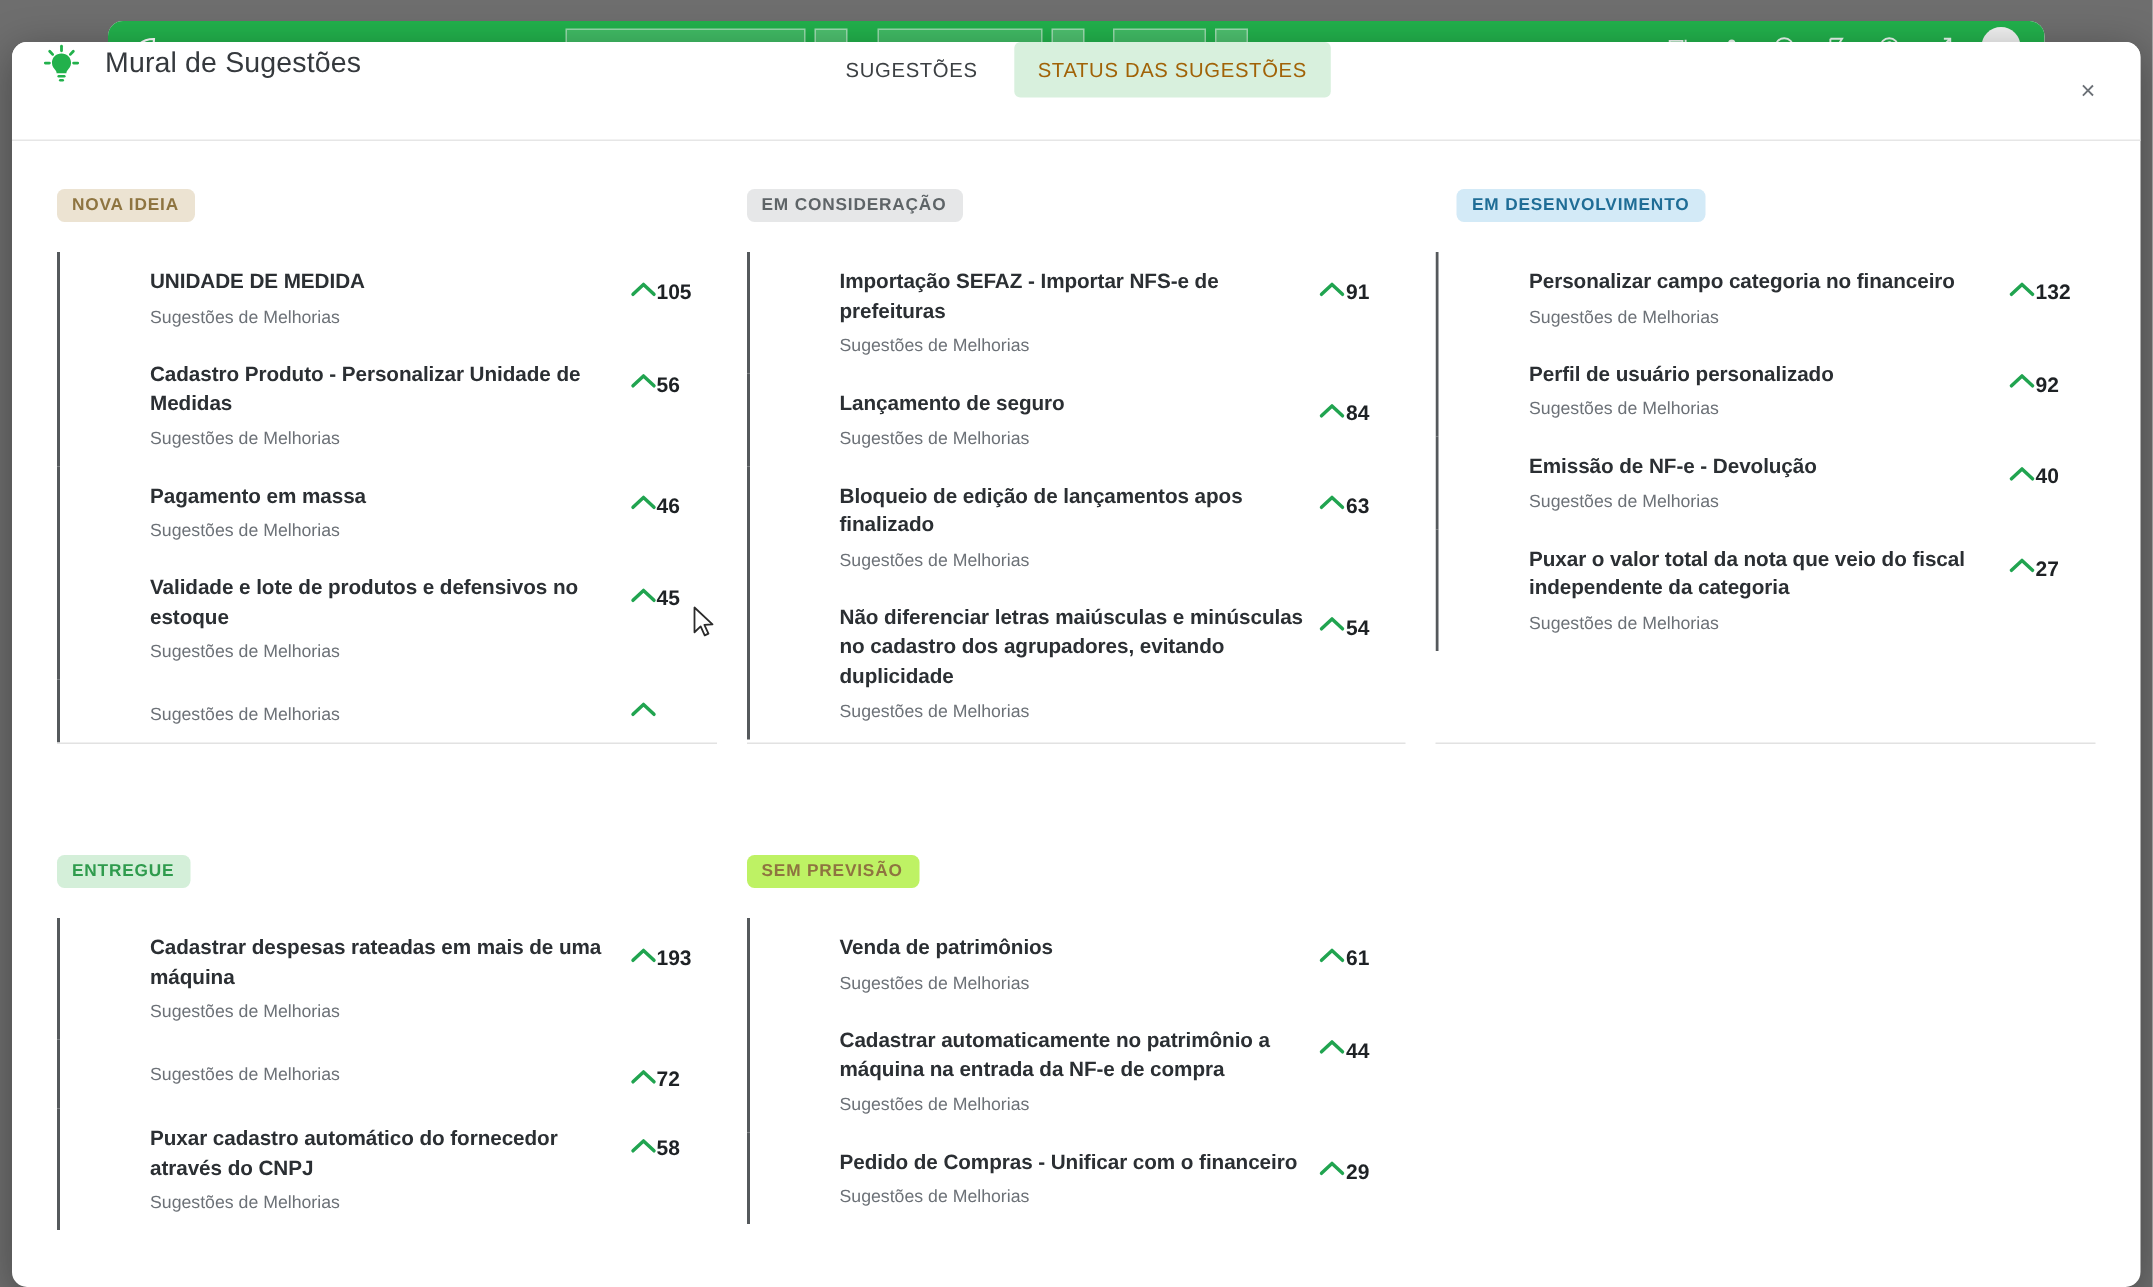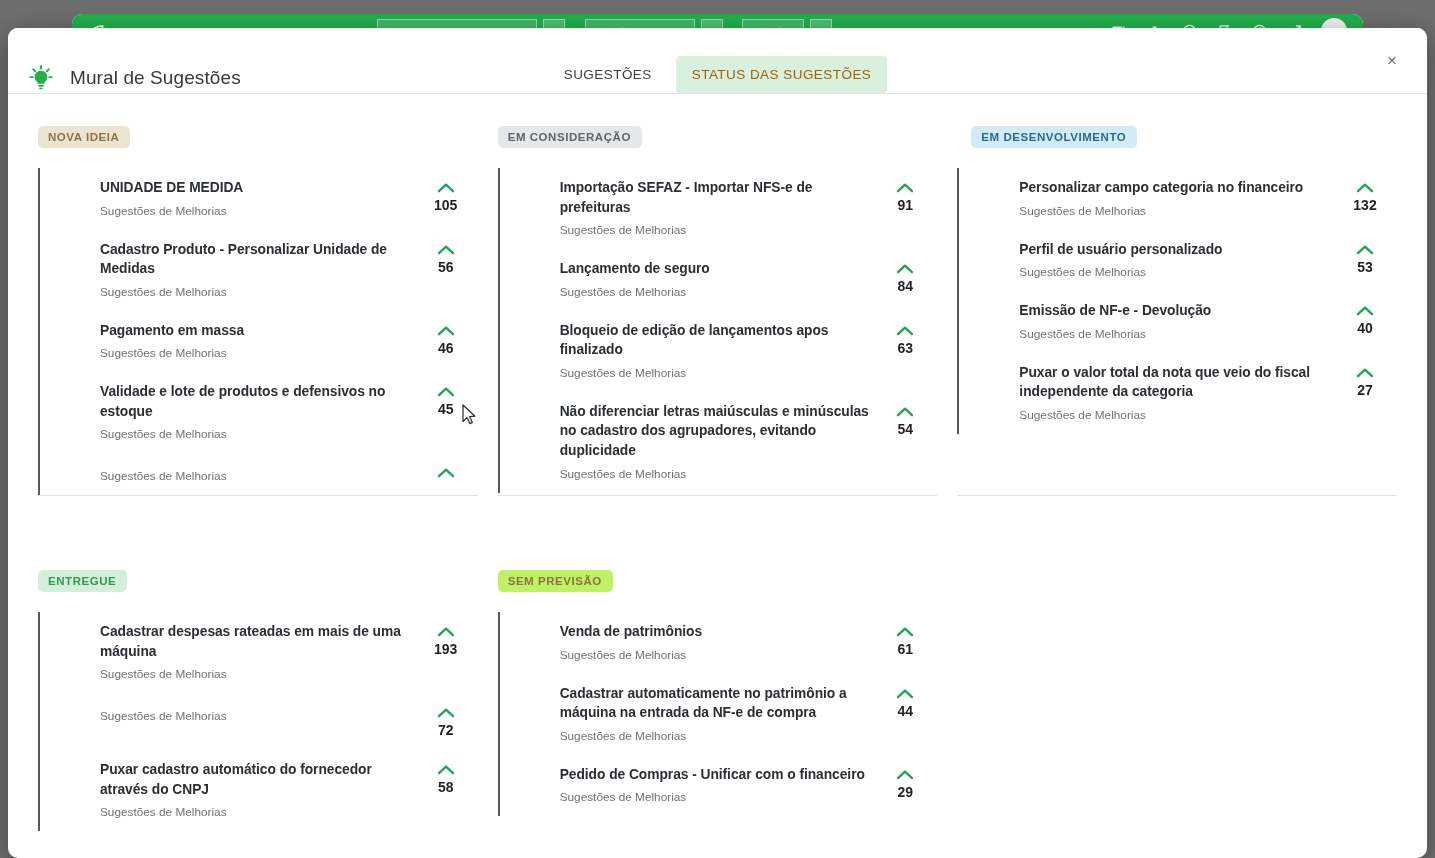--- a/index.html
+++ b/index.html
@@ -54,21 +54,21 @@
 
   
   .modal {
     position: absolute; left: 8px; top: 28px; width: 1419px; height: 830px;
     background: #ffffff; border-radius: 10px;
     box-shadow: 0 6px 28px rgba(0,0,0,.35);
     overflow: hidden;
   }
   .modal-header {
     height: 66px; border-bottom: 1px solid #e6e6e6;
-    display: flex; align-items: flex-end; padding: 0 18px;
+    display: flex; align-items: flex-start; padding: 0 18px;
     position: relative; background: #fff;
   }
   .brand { display: flex; align-items: center; gap: 14px; }
   .bulb { width: 30px; height: 30px; flex: 0 0 auto; }
   .modal-title {
     font-size: 19px; color: #35393d; font-weight: 400;
     letter-spacing: .1px;
   }
   .tabs {
     position: absolute; left: 50%; transform: translateX(-50%);
@@ -119,21 +119,21 @@
   }
   .card-main { flex: 1 1 auto; min-width: 0; padding-left: 16px; margin-left: 44px; }
   .card-title {
     font-size: 13.8px; font-weight: bold; color: #2b2f33;
     line-height: 1.42; letter-spacing: -.05px;
   }
   .card-sub {
     font-size: 11.8px; color: #6c7177; margin-top: 6px; font-weight: 400;
   }
   .vote {
-    flex: 0 0 auto; width: 52px; display: flex; flex-direction: column;
+    flex: 0 0 auto; width: 52px; display: flex; flex-direction: row;
     align-items: center; padding-top: 4px;
   }
   .vote svg { display: block; }
   .vote-count {
     font-size: 14px; font-weight: bold; color: #1e2225; margin-top: 4px;
   }
 
   
   .cursor { position: absolute; left: 462px; top: 404px; pointer-events: none; }
 </style>
@@ -406,21 +406,21 @@
             <div class="card-main">
               <div class="card-title">Perfil de usuário personalizado</div>
               <div class="card-sub">Sugestões de Melhorias</div>
             </div>
             <div class="vote">
               <span>
                 <svg width="18" height="11" viewBox="0 0 18 11">
                     <path d="M2 9.2 9 2.6l7 6.6" fill="none" stroke="#21a450" stroke-width="2.3" stroke-linecap="round" stroke-linejoin="round"></path>
                   </svg>
               </span>
-              <span class="vote-count">53</span>
+              <span class="vote-count">92</span>
             </div>
           </div>
 
           <div class="card">
             <div class="card-main">
               <div class="card-title">Emissão de NF-e - Devolução</div>
               <div class="card-sub">Sugestões de Melhorias</div>
             </div>
             <div class="vote">
               <span>

